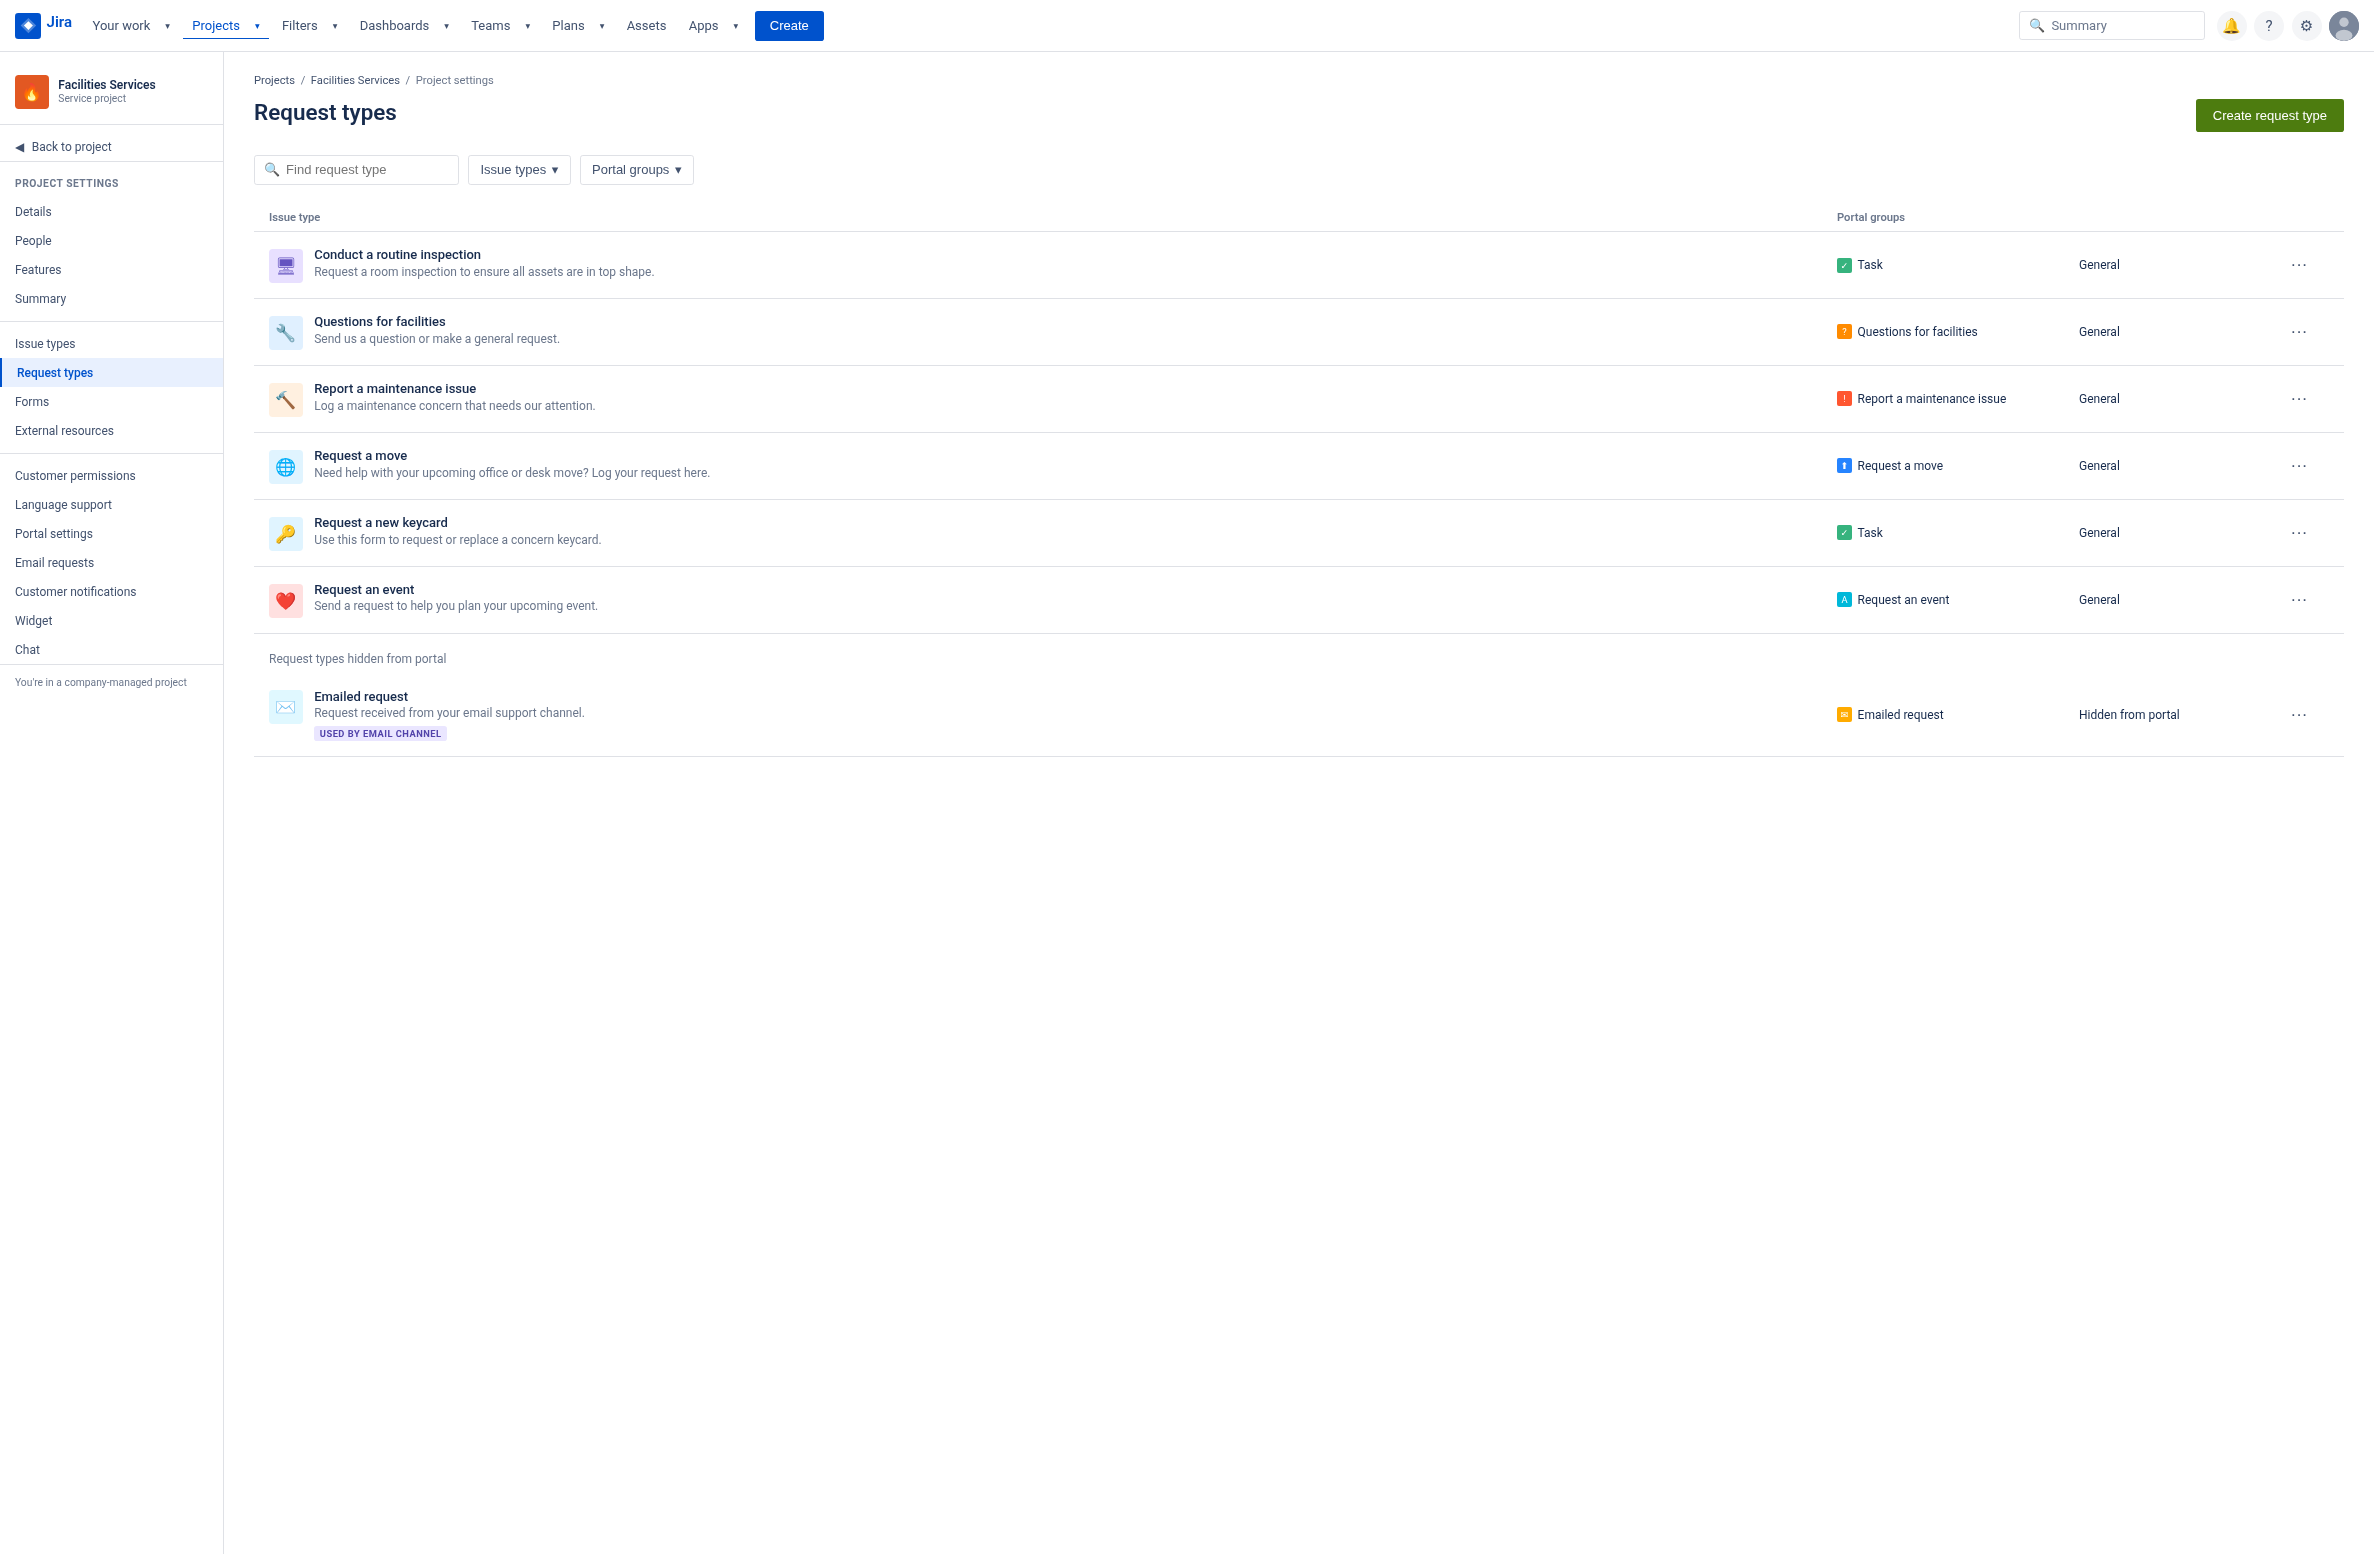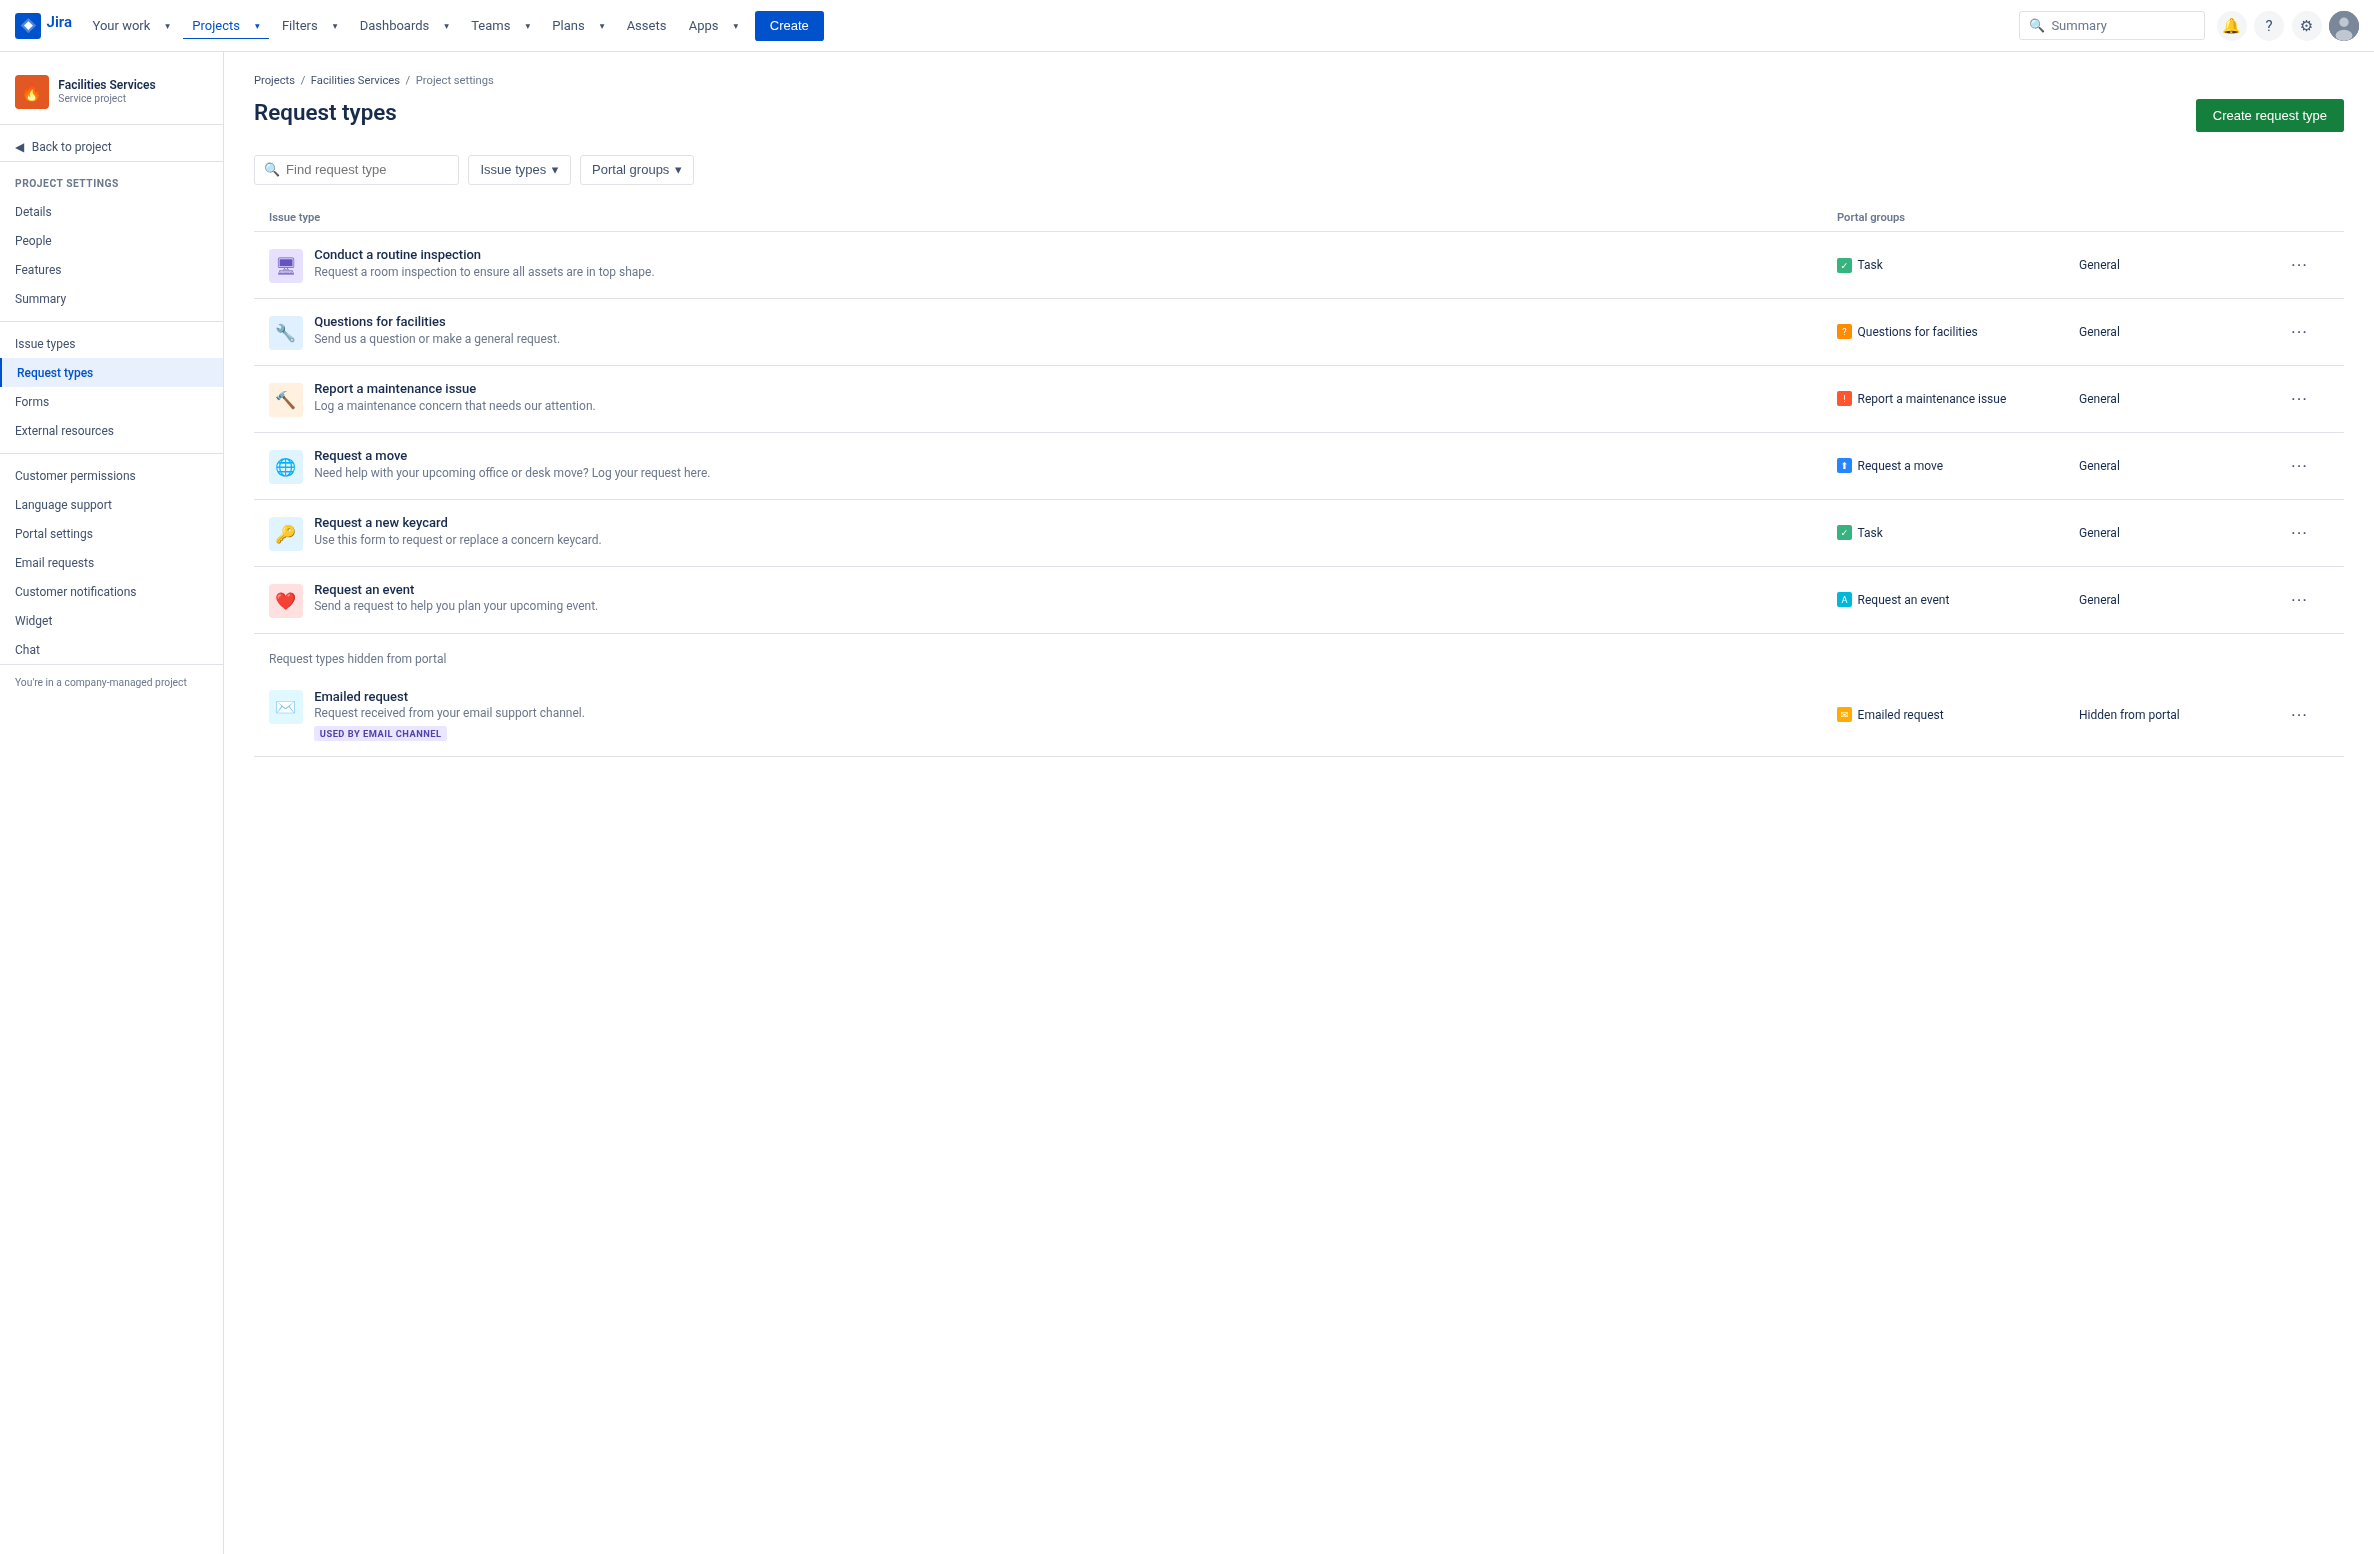--- a/index.html
+++ b/index.html
@@ -82,21 +82,21 @@
 
     
     .main { flex: 1; overflow-y: auto; padding: 22.4px 30px; }
     .breadcrumb { display: flex; align-items: center; gap: 5.6px; font-size: 11.2px; color: #6b778c; margin-bottom: 11.2px; }
     .breadcrumb a { color: #42526e; cursor: pointer; text-decoration: none; }
     .breadcrumb-sep { color: #6b778c; }
 
     .page-header { display: flex; align-items: flex-start; justify-content: space-between; margin-bottom: 18.6px; }
     .page-title { font-size: 22.4px; font-weight: 600; color: #172b4d; }
     .create-btn {
-      background: #15803d; color: #fff; border: none; border-radius: 2.8px;
+      background: #4d7c0f; color: #fff; border: none; border-radius: 2.8px;
       padding: 9.3px 17px; font-size: 13px; font-weight: 500; cursor: pointer;
       white-space: nowrap;
     }
 
     .description { font-size: 13px; color: #42526e; margin-bottom: 7.5px; line-height: 1.5; }
     .description a { color: #0052cc; }
 
     .toolbar { display: flex; align-items: center; gap: 9.3px; margin: 22.4px 0 18.6px; }
     .search-box {
       display: flex; align-items: center; border: 0.9px solid #dfe1e6;

